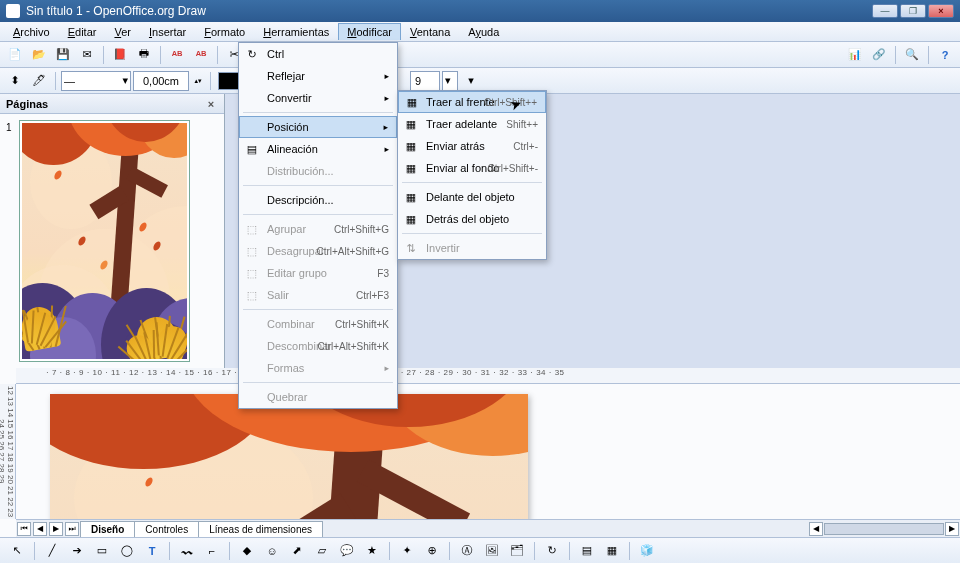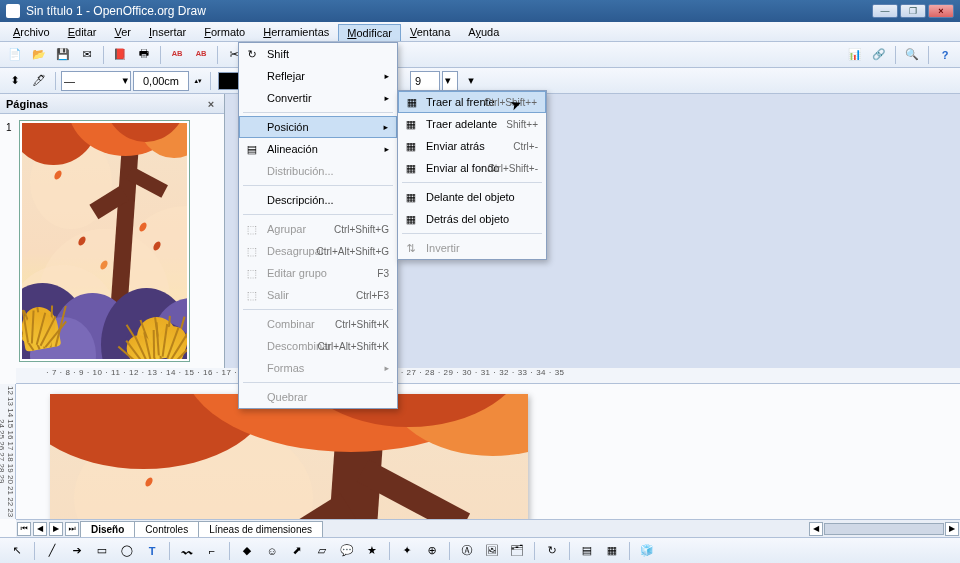--- a/index.html
+++ b/index.html
@@ -4,21 +4,21 @@
 <style>
 * { margin: 0; padding: 0; box-sizing: border-box; font-family: "Segoe UI", Tahoma, sans-serif; font-size: 11px; }
 body { width: 960px; height: 563px; background: #d6dff0; overflow: hidden; position: relative; }
 
 .titlebar { height: 22px; background: linear-gradient(#3a6ea5, #2c5a90); color: #fff; display: flex; align-items: center; padding: 0 6px; }
 .titlebar .icon { width: 14px; height: 14px; background: #fff; border-radius: 2px; margin-right: 6px; }
 .titlebar .title { flex: 1; font-size: 12px; }
 .titlebar .winbtn { width: 26px; height: 14px; margin-left: 2px; background: linear-gradient(#e8eef7,#c7d6ec); border: 1px solid #5a7fb0; border-radius: 2px; display: flex; align-items: center; justify-content: center; color: #355; font-size: 9px; }
 .titlebar .winbtn.close { background: linear-gradient(#f0a8a8,#d66); color: #600; font-weight: bold; }
 
-.menubar { height: 20px; background: linear-gradient(#f5f8fd,#e4ecf7); border-bottom: 1px solid #b0c0d8; display: flex; align-items: flex-end; padding-left: 4px; }
+.menubar { height: 20px; background: linear-gradient(#f5f8fd,#e4ecf7); border-bottom: 1px solid #b0c0d8; display: flex; align-items: center; padding-left: 4px; }
 .menubar .mitem { padding: 3px 9px; cursor: default; }
 .menubar .mitem.open { background: #cbe0f5; border: 1px solid #7aa5d2; border-bottom: none; padding: 2px 8px; }
 .menubar .mitem .ul { text-decoration: underline; }
 
 .toolbar { height: 26px; background: linear-gradient(#f5f8fd,#e4ecf7); border-bottom: 1px solid #b0c0d8; display: flex; align-items: center; padding: 0 4px; gap: 2px; }
 .tb-btn { width: 22px; height: 22px; border: 1px solid transparent; border-radius: 3px; display: flex; align-items: center; justify-content: center; }
 .tb-sep { width: 1px; height: 18px; background: #b0c0d8; margin: 0 3px; }
 .tb-input { height: 20px; border: 1px solid #8aa0c0; background: #fff; padding: 0 4px; font-size: 11px; }
 .tb-select { height: 20px; border: 1px solid #8aa0c0; background: #fff; padding: 0 2px; display: inline-flex; align-items: center; }
 .tb-swatch { width: 36px; height: 18px; border: 1px solid #8aa0c0; margin: 0 2px; }
@@ -308,21 +308,21 @@
   <div class="tb-sep"></div>
   <div class="tb-btn">▤</div>
   <div class="tb-btn">▦</div>
   <div class="tb-sep"></div>
   <div class="tb-btn">🧊</div>
 </div>
 
 <div class="dropdown dd1" id="dd1">
     <div class="dd-item">
       <span class="ico">↻</span>
-      <span>Shift</span>
+      <span>Ctrl</span>
     </div>
     <div class="dd-item">
       <span><span class="ul">R</span>eflejar</span>
       <span class="arrow">▸</span>
     </div>
     <div class="dd-item">
       <span><span class="ul">C</span>onvertir</span>
       <span class="arrow">▸</span>
     </div>
     <div class="dd-sep"></div>

